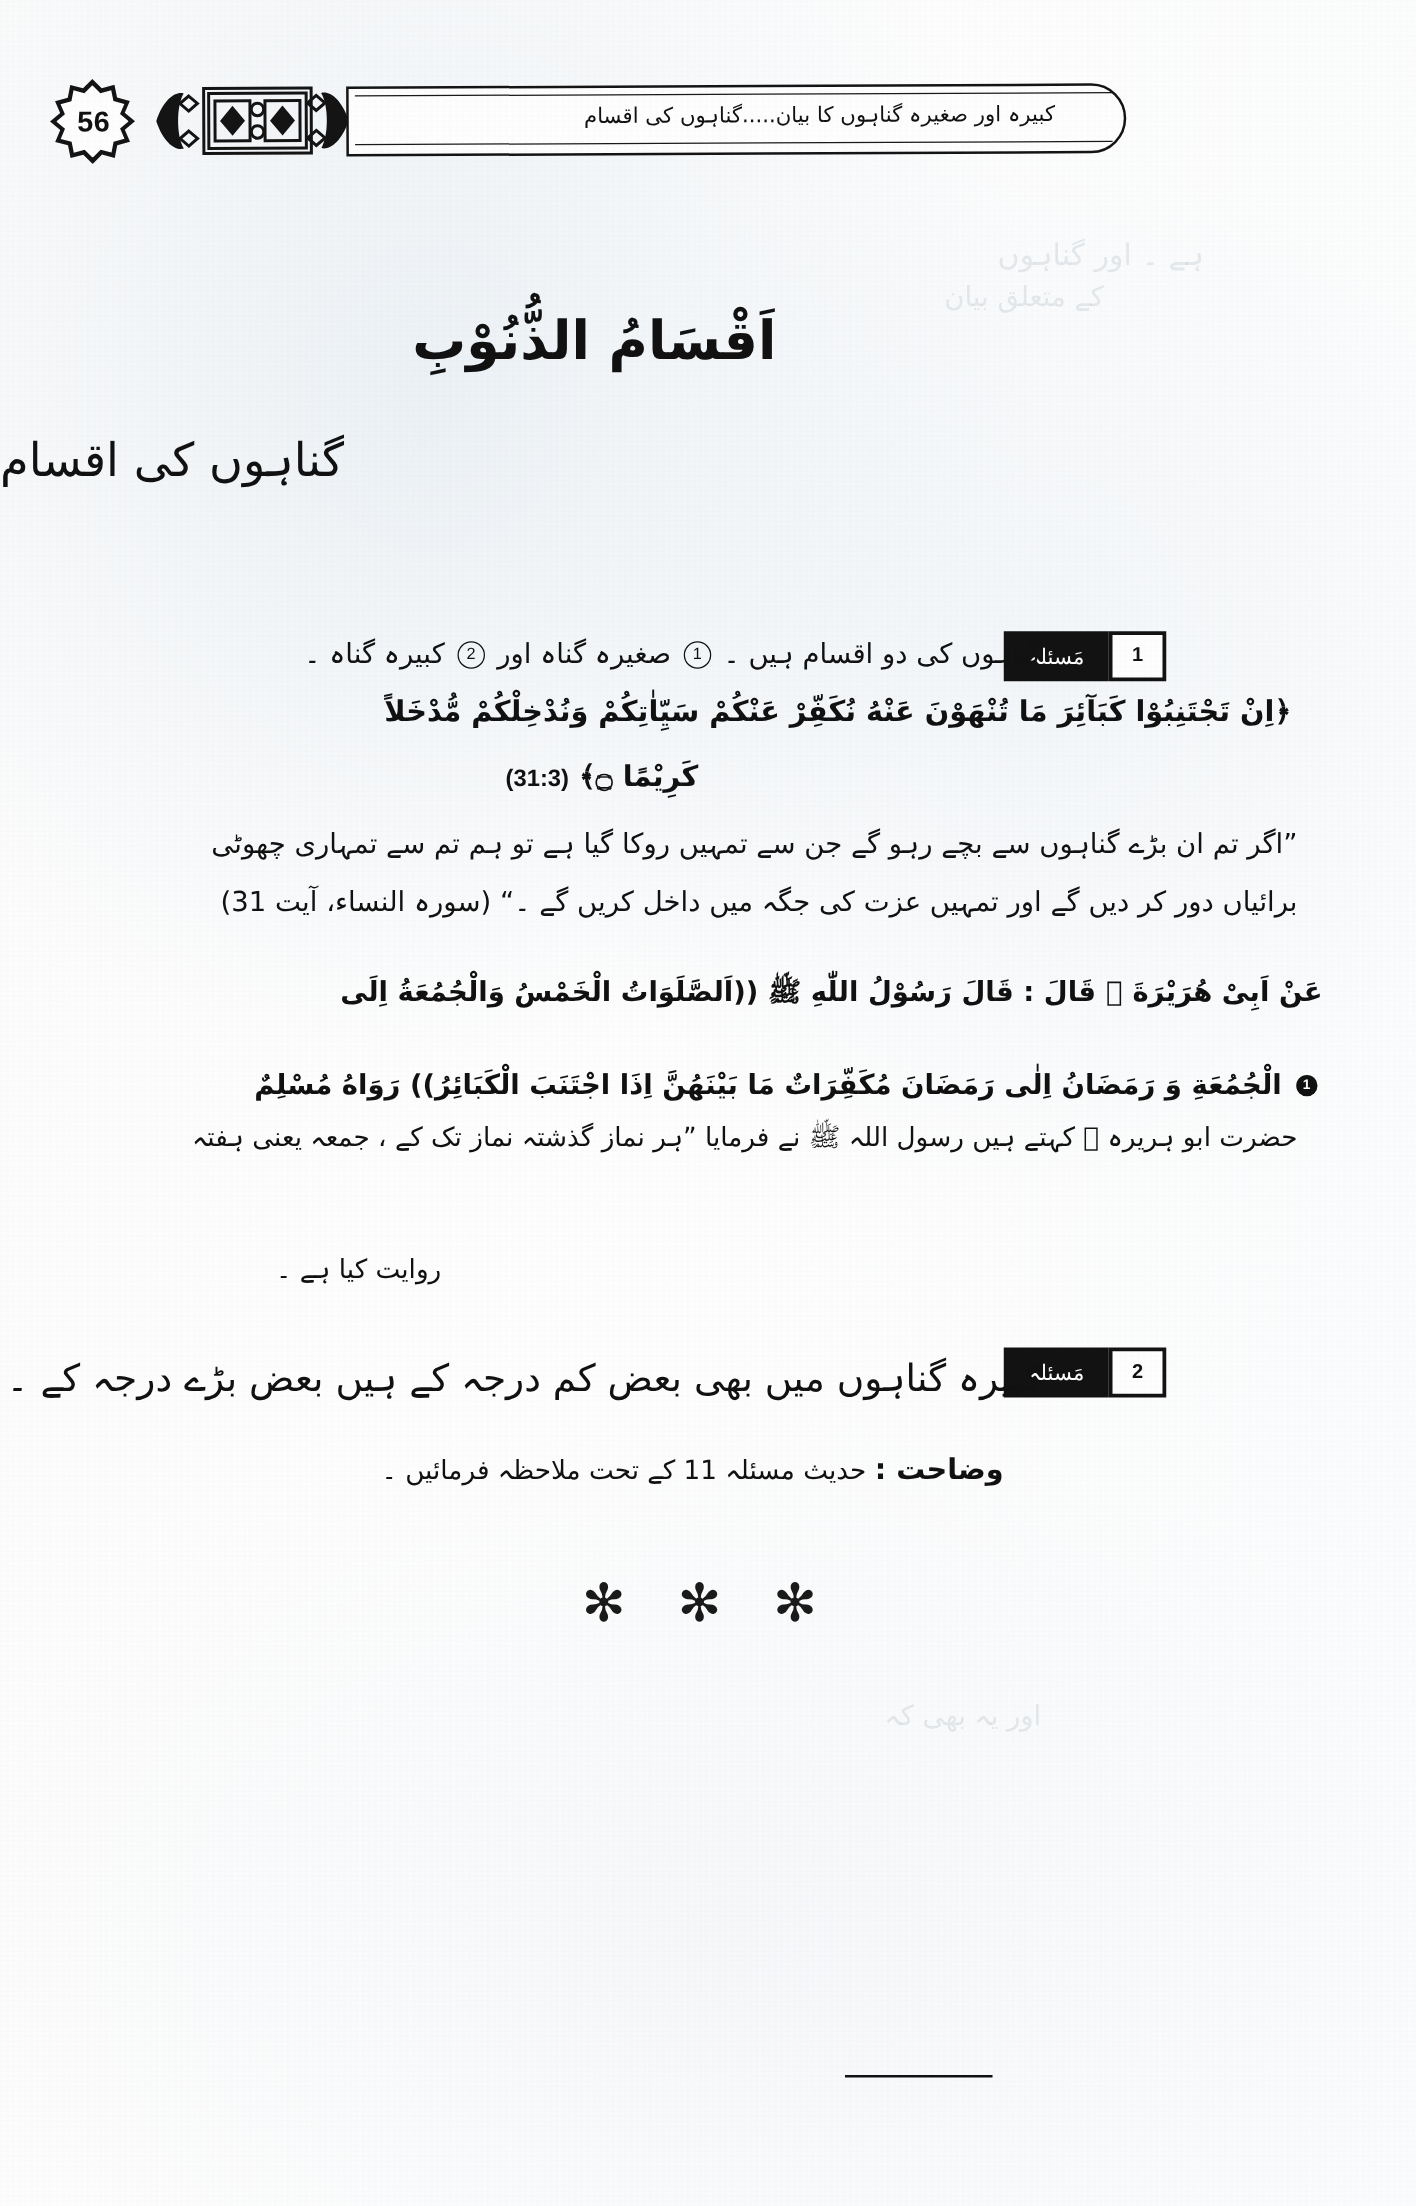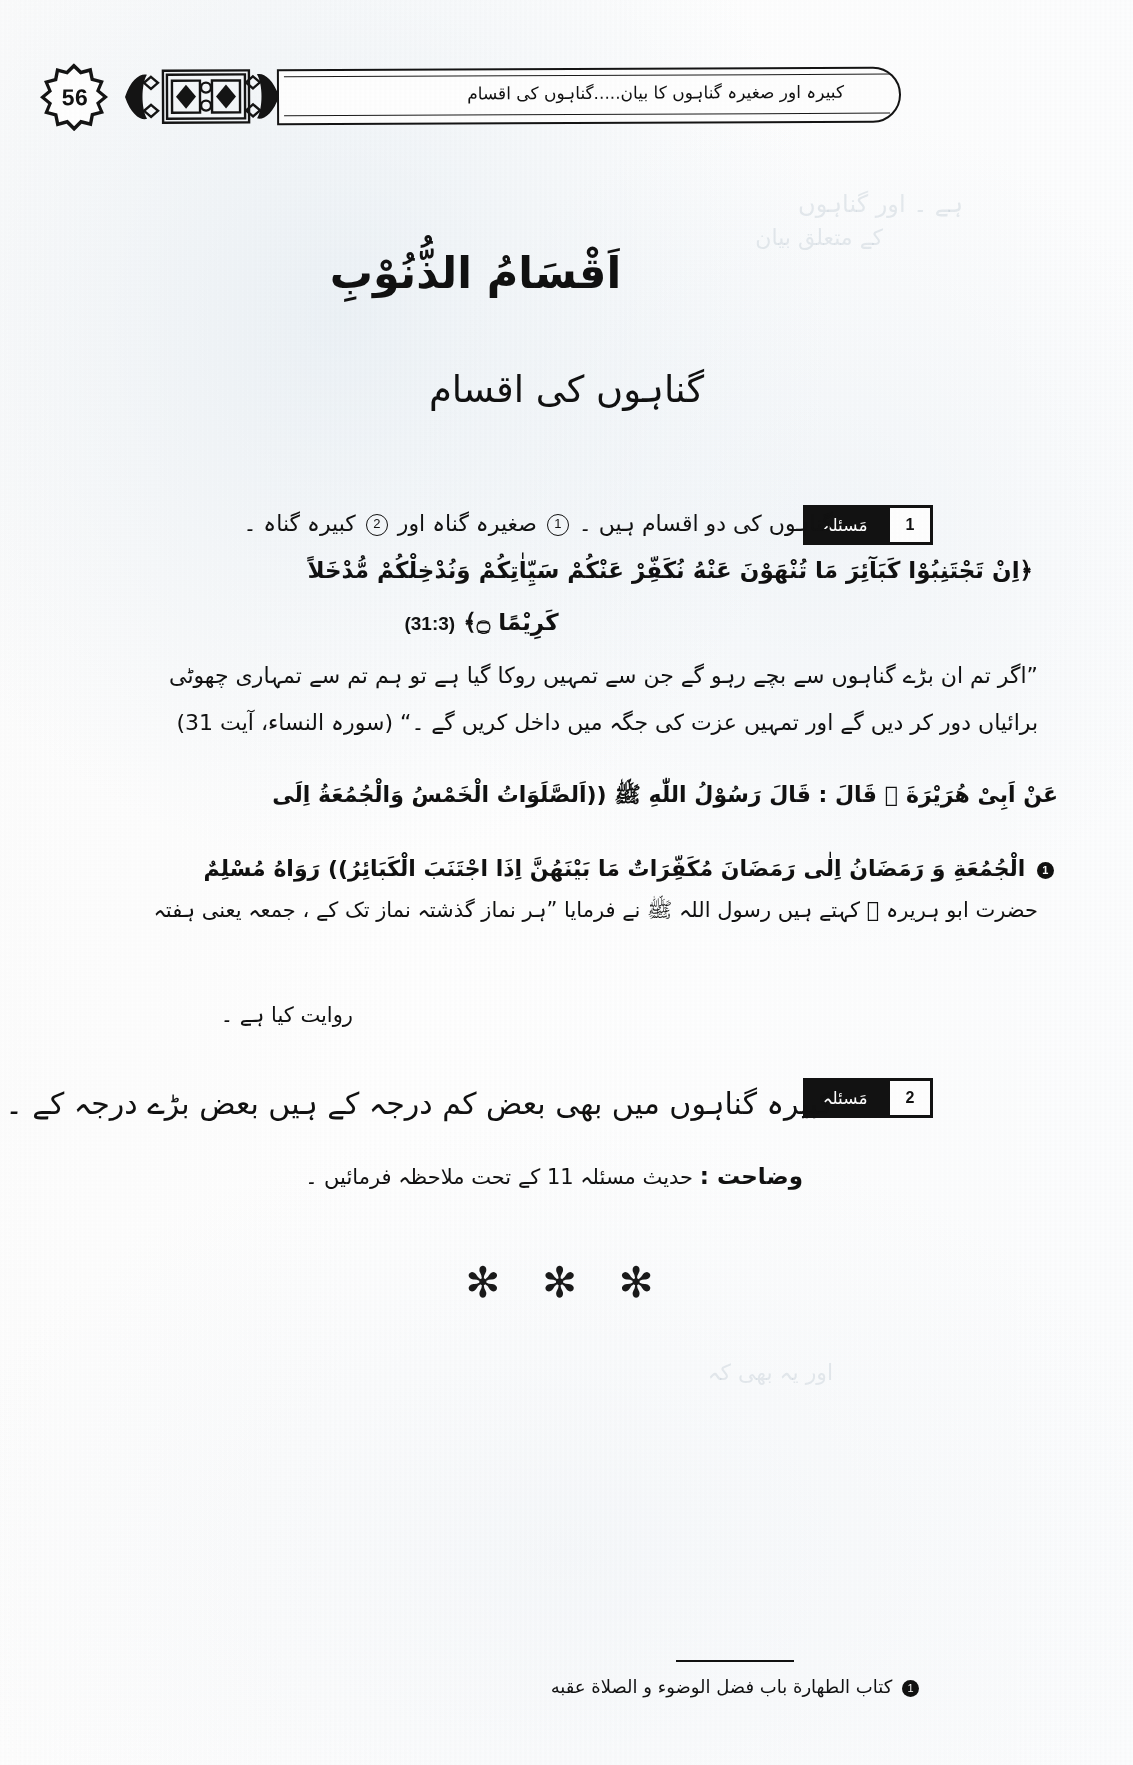--- a/index.html
+++ b/index.html
@@ -79,21 +79,21 @@
   .ornament{position:absolute;left:95px;top:6px;width:170px;height:68px;}
 
   
   .title-ar{
     position:absolute;top:248px;left:0;width:951px;text-align:center;
     font-size:43px;color:#111;direction:rtl;
     font-family:"DejaVu Sans",sans-serif;font-weight:700;
     letter-spacing:1px;
   }
   .title-ur{
-    position:absolute;top:368px;left:0;width:1133px;text-align:center;
+    position:absolute;top:347px;left:0;width:1133px;text-align:left;
     font-size:37px;color:#111;direction:rtl;
     font-family:"DejaVu Sans",sans-serif;
   }
 
   
   .line{
     position:absolute;direction:rtl;text-align:right;color:#111;
     font-family:"DejaVu Sans",sans-serif;white-space:nowrap;
   }
   .urdu{font-size:21px;line-height:1.45;}
@@ -255,18 +255,14 @@
   <div class="line urdu" style="top:1082px;right:300px;font-size:30px;">کبیرہ گناہوں میں بھی بعض کم درجہ کے ہیں بعض بڑے درجہ کے ۔</div>
 
   <div class="line urdu" style="top:1160px;right:330px;font-size:21px;">
     <span style="font-weight:700;font-size:23px;">وضاحت :</span>
     <span>حدیث مسئلہ 11 کے تحت ملاحظہ فرمائیں ۔</span>
   </div>
 
   <div id="separator">✻ ✻ ✻</div>
 
   <div id="footnote-rule"></div>
-  <div id="footnote">
-    <span class="fnmark">1</span>
-    <span>کتاب الطهارة باب فضل الوضوء و الصلاة عقبه</span>
-  </div>
 
 </div>
 
 </body></html>

